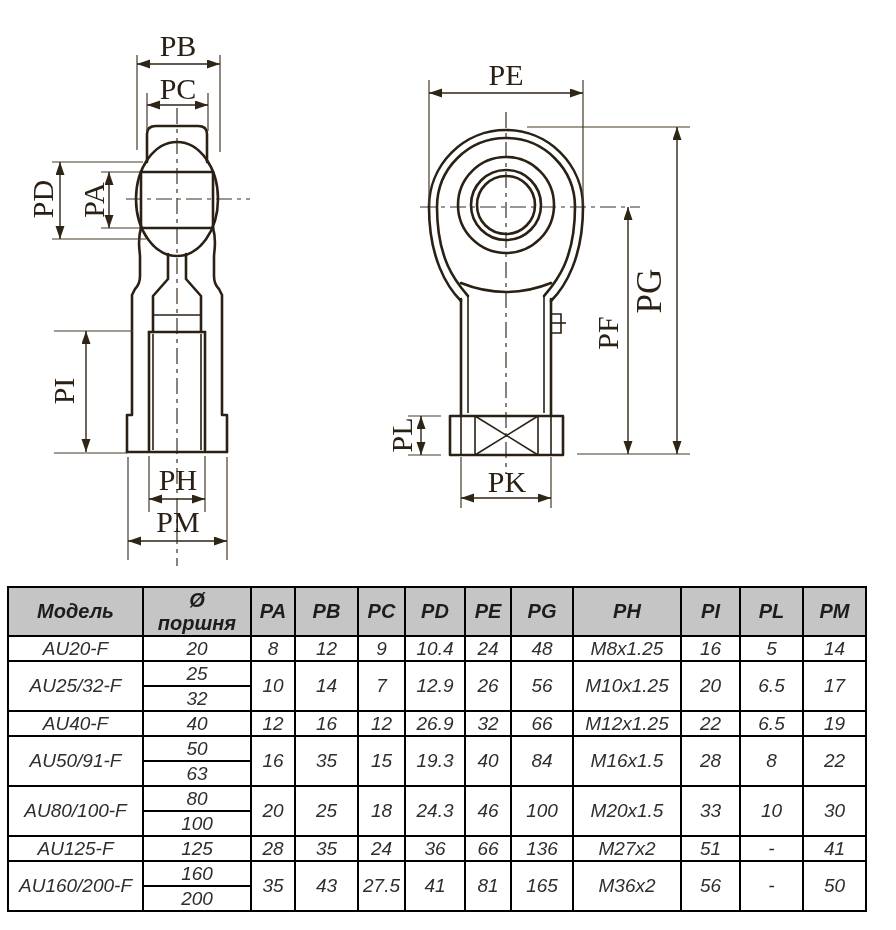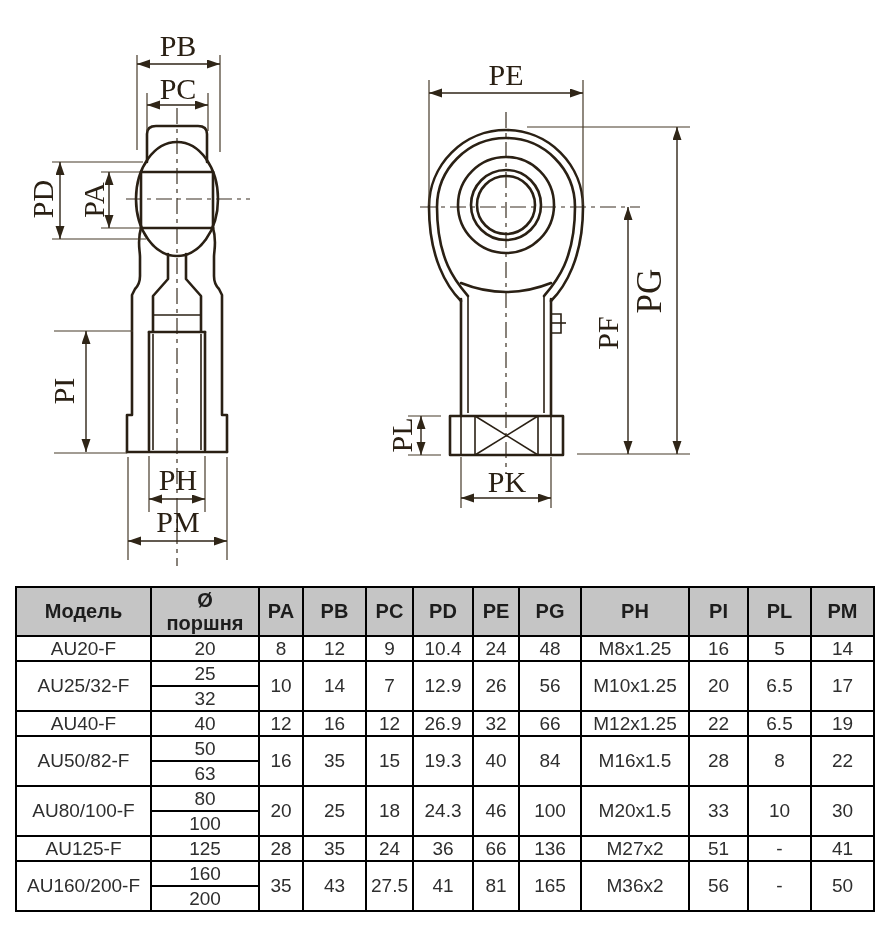--- a/index.html
+++ b/index.html
@@ -11,21 +11,21 @@
   .out  {fill:none;stroke:#2a2014;stroke-width:2.6;stroke-linecap:round;stroke-linejoin:round;}
   .mid  {fill:none;stroke:#2a2014;stroke-width:1.6;}
   .ext  {fill:none;stroke:#463a29;stroke-width:1.2;}
   .dim  {fill:none;stroke:#2f2517;stroke-width:1.4;}
   .cl   {fill:none;stroke:#3a2f22;stroke-width:1.2;stroke-dasharray:16 5 4 5;}
   .dlabel{font-family:"Liberation Serif",serif;font-size:30px;fill:#2a2014;text-anchor:middle;}
   .dlabel.big{font-size:35px;}
   .rot{dominant-baseline:central;}
 
   
-  .table-wrap{position:absolute;top:586px;left:15px;}
+  .table-wrap{position:absolute;top:586px;left:7px;font-style:italic;}
   table[data-name="dimensions-table"]{border-collapse:collapse;table-layout:fixed;width:858px;color:#2e2e2e;}
   table[data-name="dimensions-table"] th,
   table[data-name="dimensions-table"] td{
       border:2px solid #000;text-align:center;vertical-align:middle;
       padding:0 3px;overflow:hidden;}
   table[data-name="dimensions-table"] th{
       background:#c5c5c5;color:#1d1d1d;font-weight:bold;font-size:20px;
       height:47px;line-height:1.12;}
   table[data-name="dimensions-table"] td{font-size:19px;height:23px;line-height:1.12;}
   td[data-name="cell-pc"]{word-break:break-all;}
@@ -252,21 +252,21 @@
             <td data-name="cell-pc">12</td>
             <td data-name="cell-pd">26.9</td>
             <td data-name="cell-pe">32</td>
             <td data-name="cell-pg">66</td>
             <td data-name="cell-ph">M12x1.25</td>
             <td data-name="cell-pi">22</td>
             <td data-name="cell-pl">6.5</td>
             <td data-name="cell-pm">19</td>
           </tr>
           <tr data-name="table-row">
-            <td data-name="cell-model" rowspan="2">AU50/82-F</td>
+            <td data-name="cell-model" rowspan="2">AU50/91-F</td>
             <td data-name="cell-diameter">50</td>
             <td data-name="cell-pa" rowspan="2">16</td>
             <td data-name="cell-pb" rowspan="2">35</td>
             <td data-name="cell-pc" rowspan="2">15</td>
             <td data-name="cell-pd" rowspan="2">19.3</td>
             <td data-name="cell-pe" rowspan="2">40</td>
             <td data-name="cell-pg" rowspan="2">84</td>
             <td data-name="cell-ph" rowspan="2">M16x1.5</td>
             <td data-name="cell-pi" rowspan="2">28</td>
             <td data-name="cell-pl" rowspan="2">8</td>

